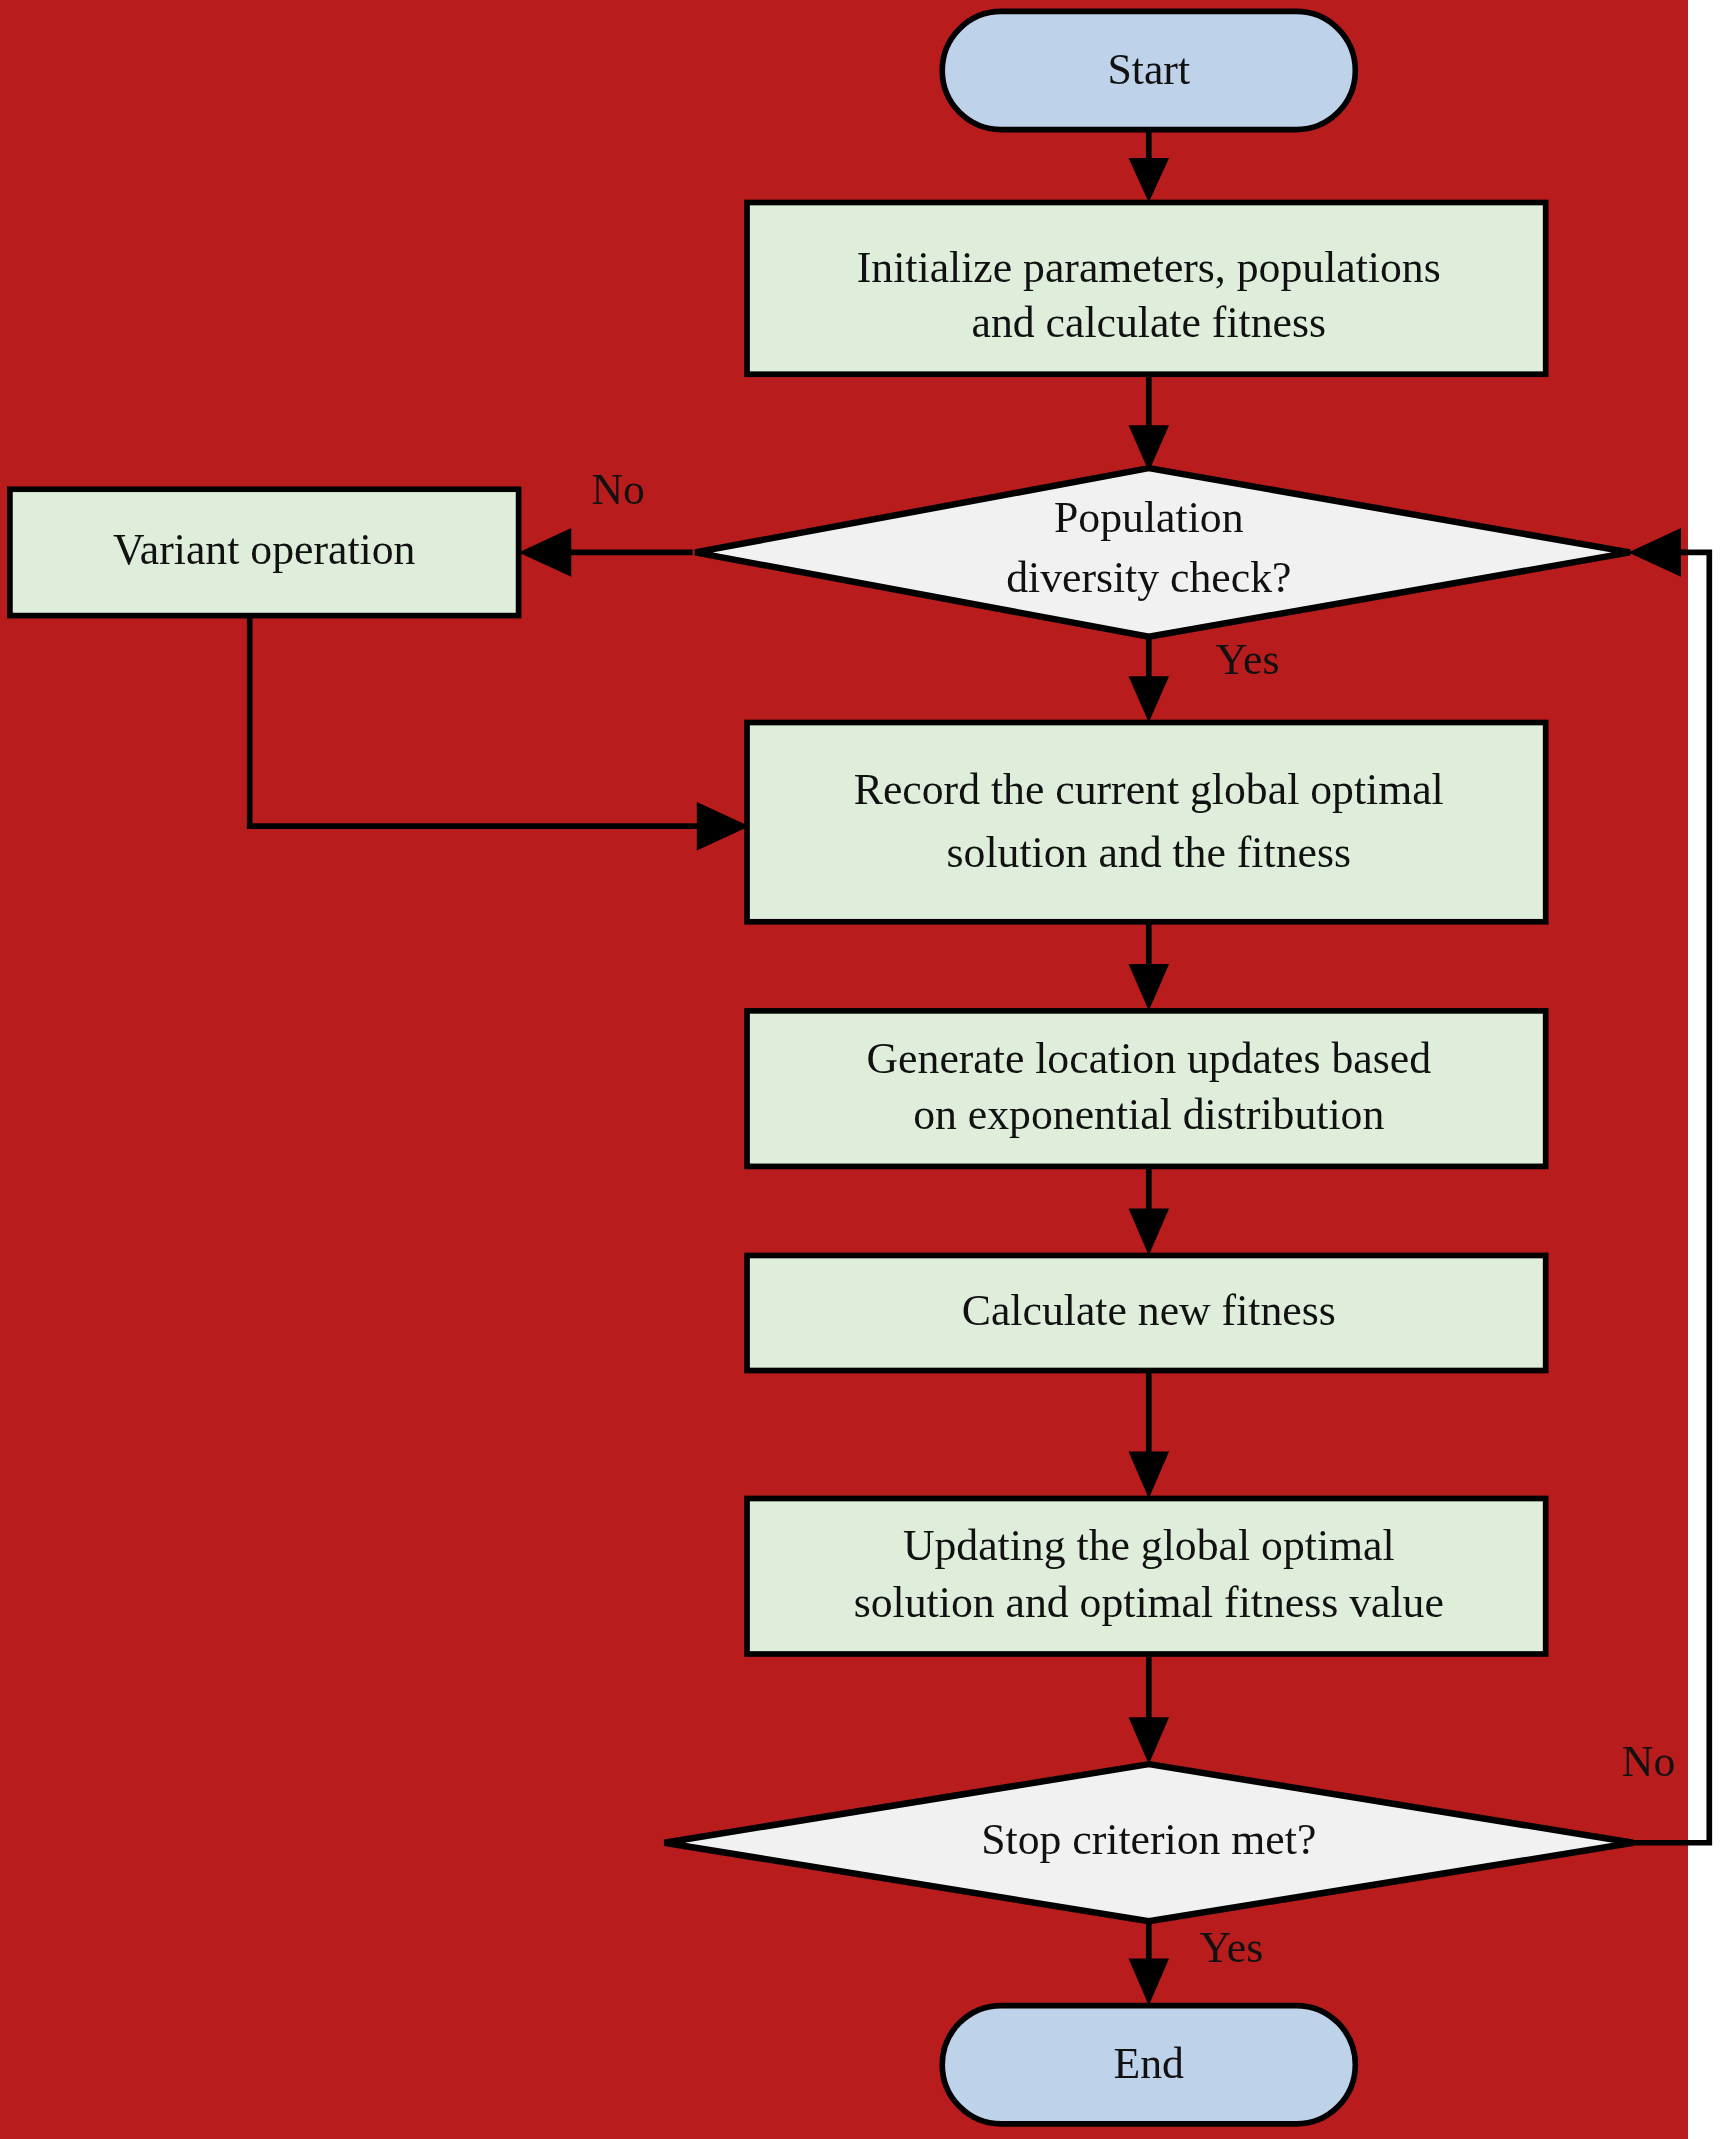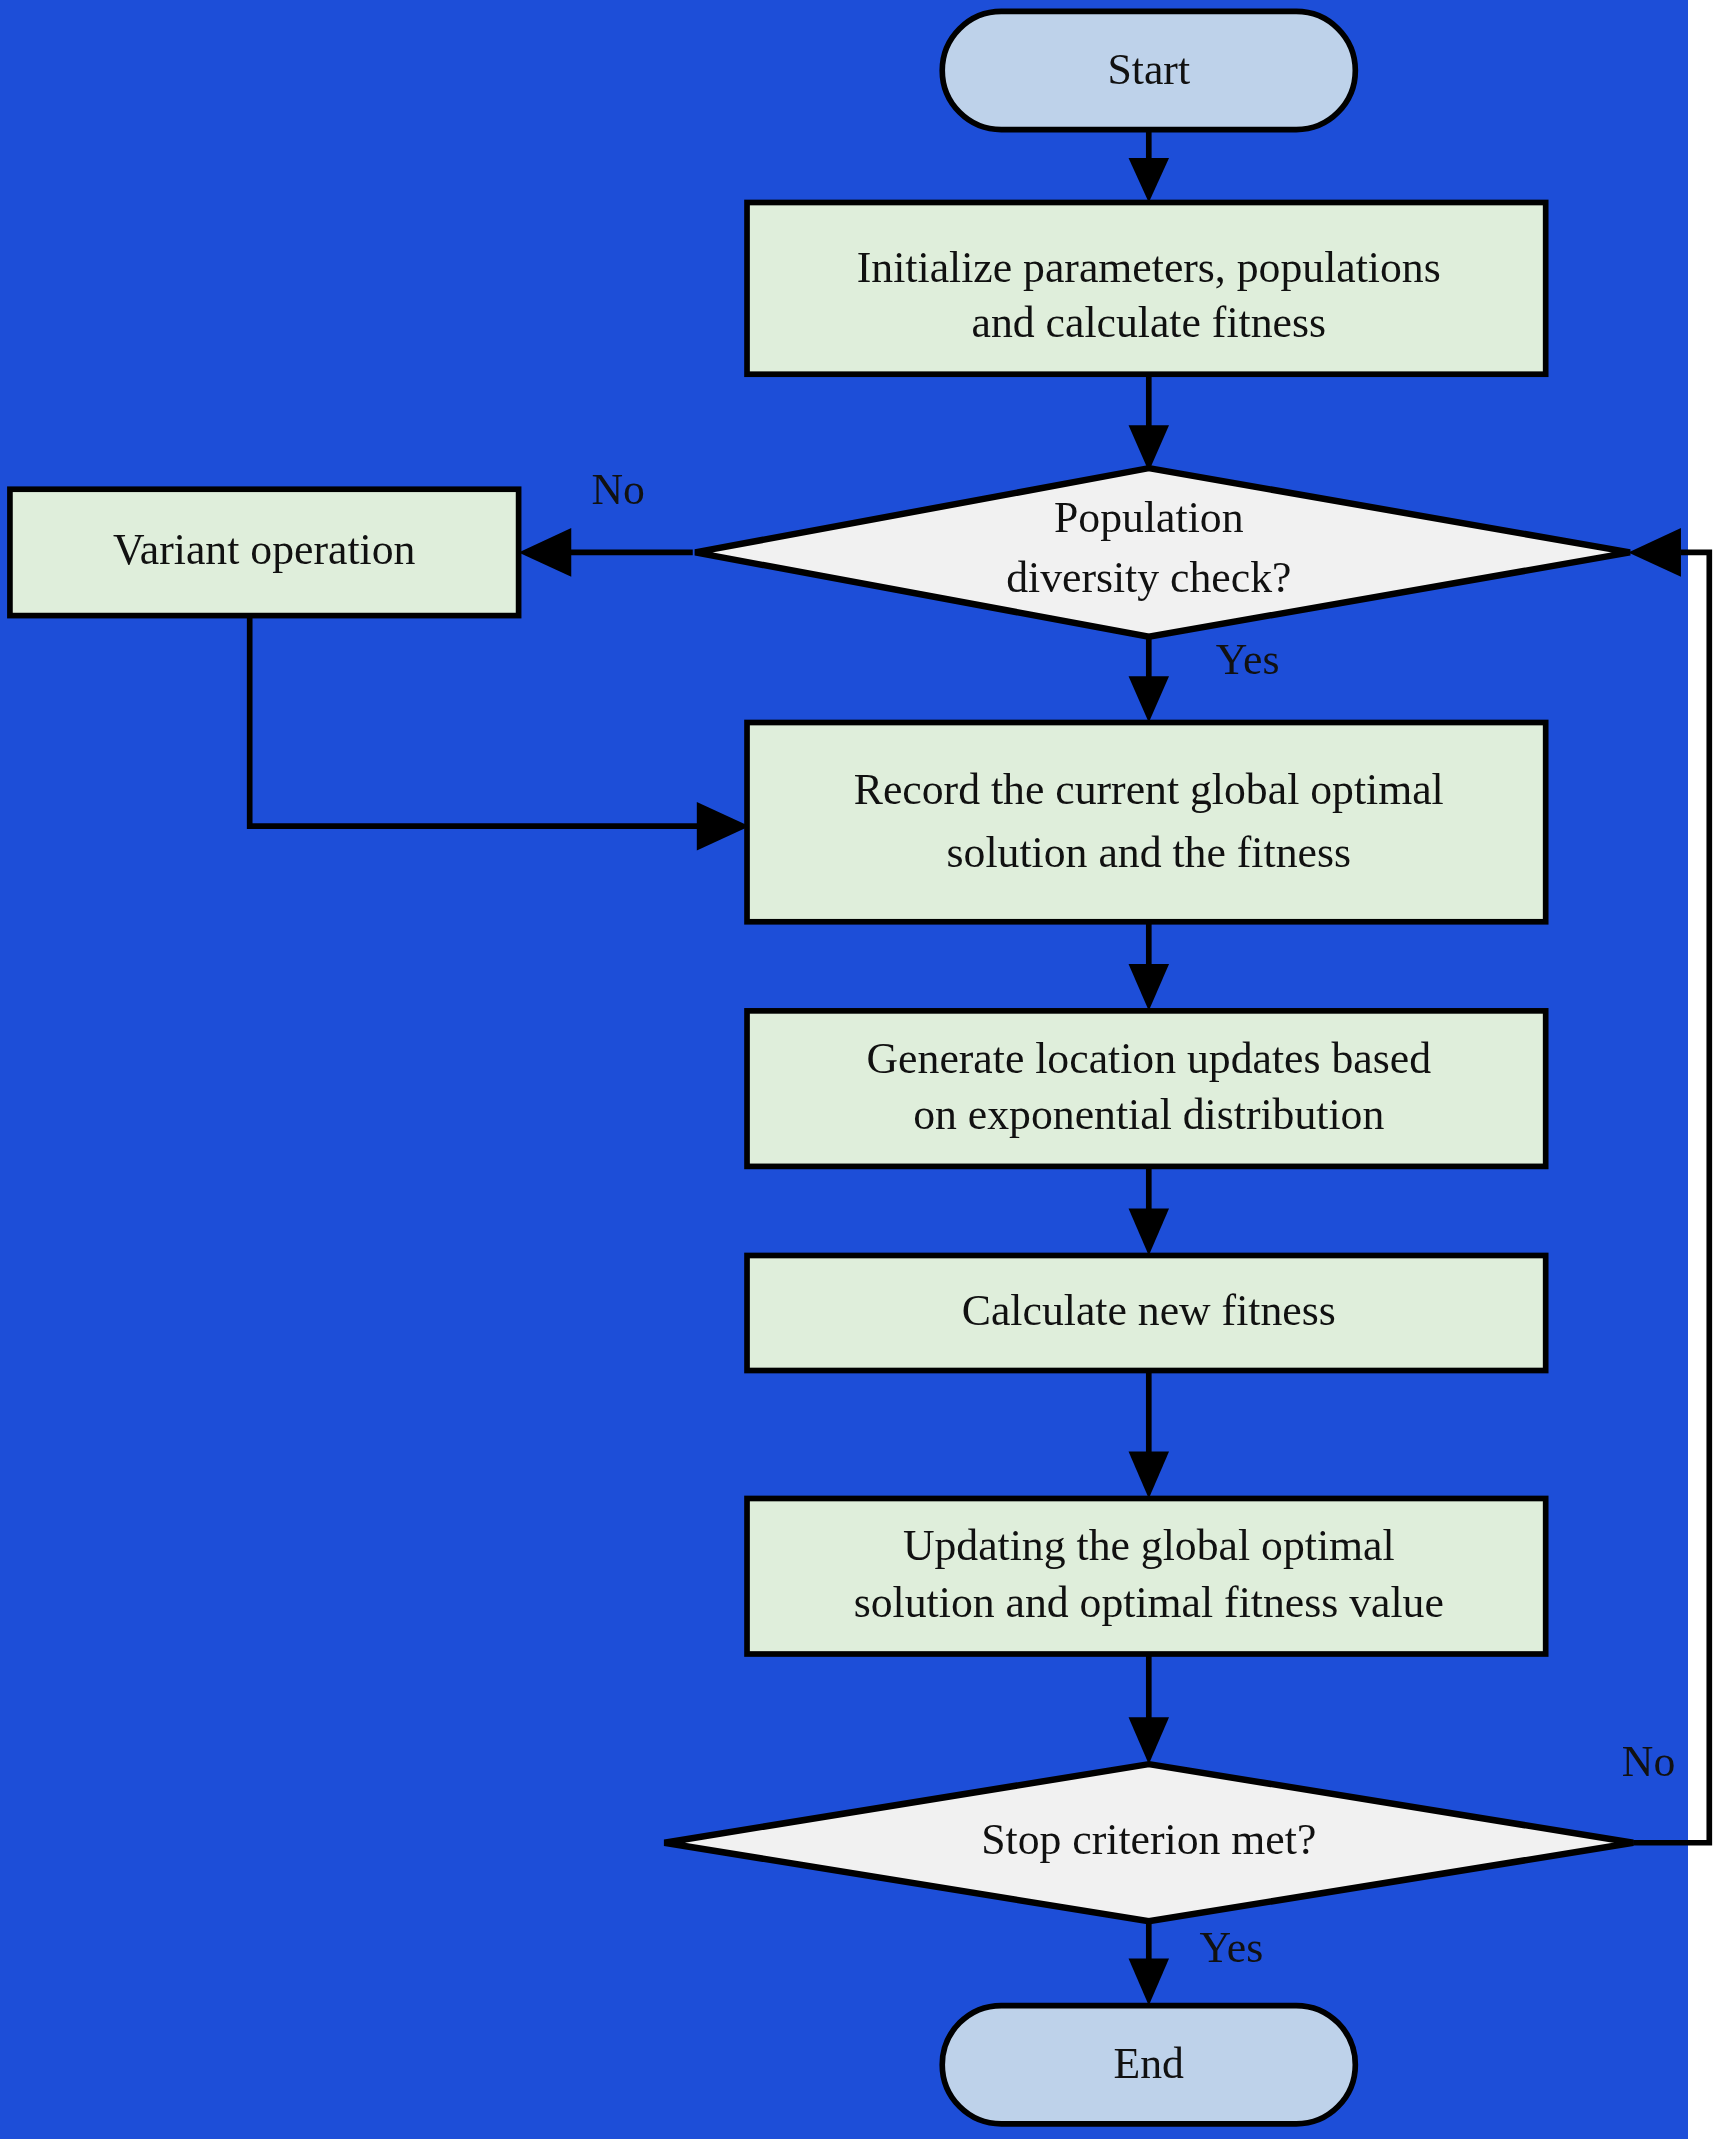--- a/index.html
+++ b/index.html
@@ -10,21 +10,21 @@
   body {
     width: 1733px;
     height: 2140px;
     font-family: "Liberation Serif", "DejaVu Serif", serif;
     overflow: hidden;
   }
   #flowchart-root {
     position: relative;
     width: 1688px;
     height: 2140px;
-    background: #1d4ed8;
+    background: #b91c1c;
   }
   svg#flow-svg {
     display: block;
     width: 1733px;
     height: 2140px;
   }
   .node-label {
     font-family: "Liberation Serif", "DejaVu Serif", serif;
     fill: #111111;
     text-anchor: middle;

